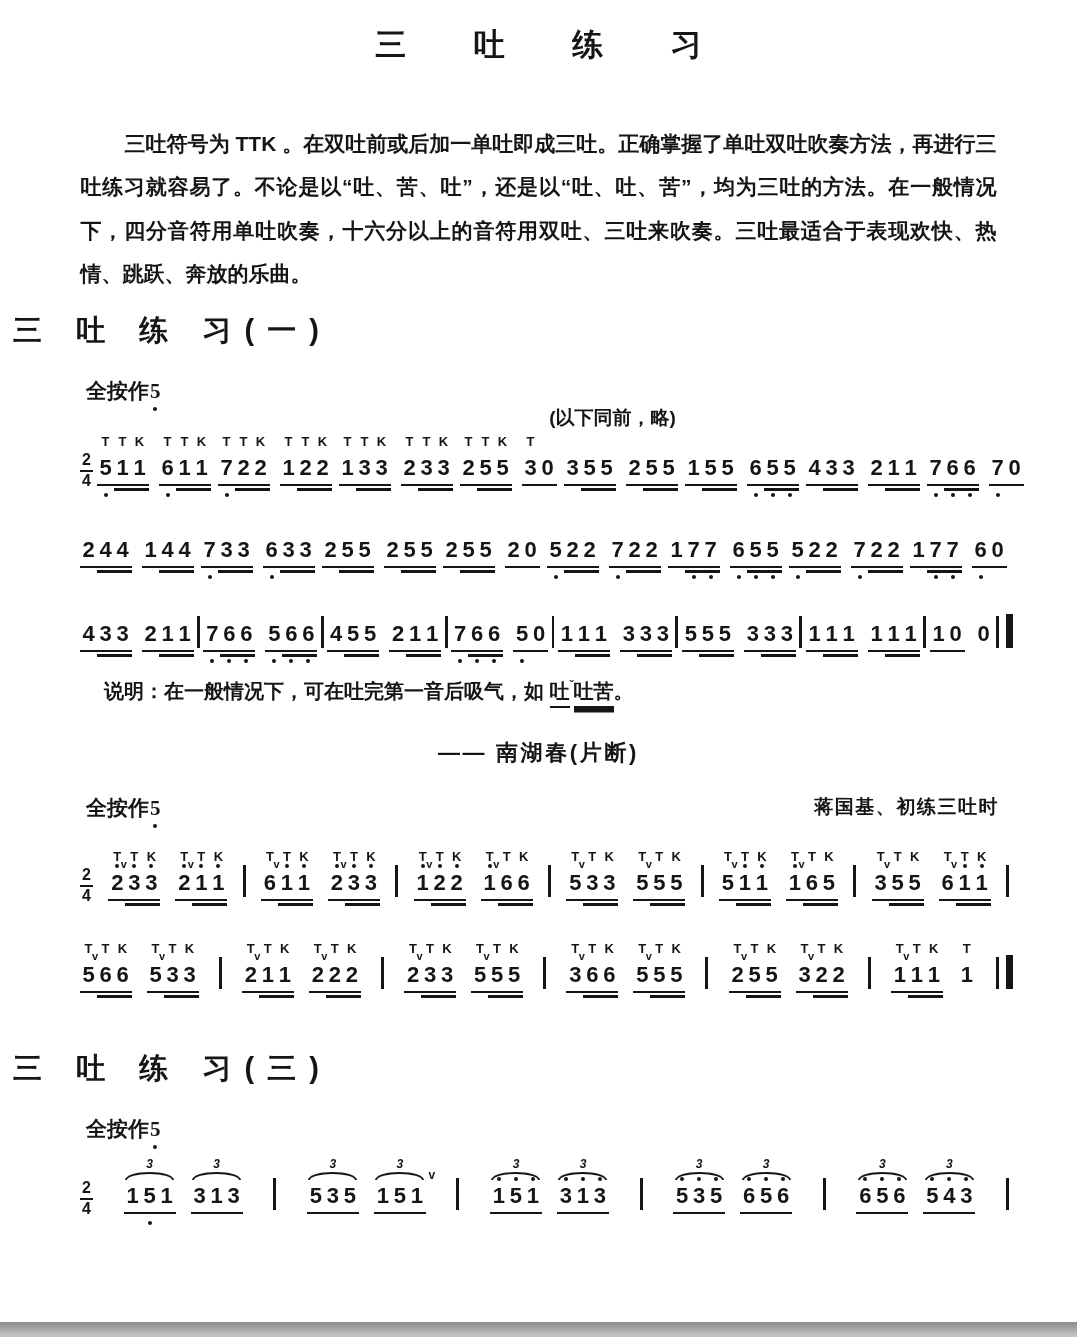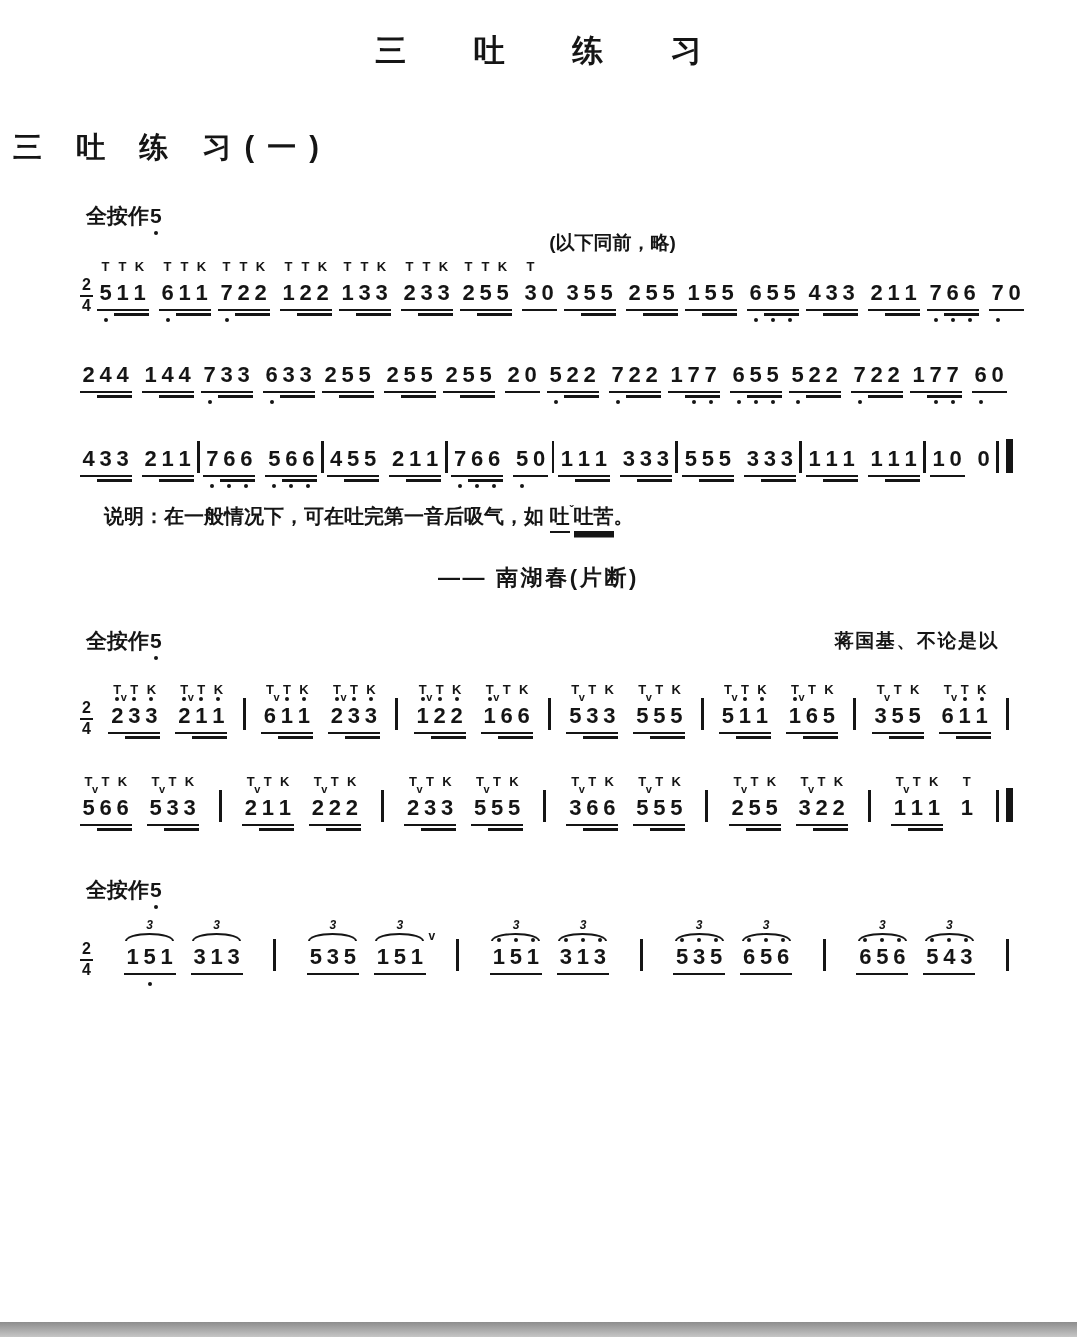--- a/index.html
+++ b/index.html
@@ -2,27 +2,27 @@
 <html><head>
 <meta charset="utf-8">
 <style>
   * { margin:0; padding:0; box-sizing:border-box; }
   html,body { background:#e8e8e8; }
   body {
     width:1077px; height:1337px; position:relative; margin:0 auto;
     background:#ffffff; color:#151515; overflow:hidden;
     font-family:"Liberation Sans", sans-serif; font-weight:700;
   }
-  .page { padding-top:30px; }
+  .page { padding-top:24px; }
   h1.title { text-align:center; font-size:31px; letter-spacing:0.95em; text-indent:0.95em; margin-bottom:56px; }
   .intro { width:916px; margin:0 auto 14px auto; font-size:21px; line-height:2.06; text-align:justify; text-indent:2.1em; }
   .sec-heading { font-size:29px; letter-spacing:0.45em; text-indent:0.45em; }
   .sec1 .sec-heading { margin:16px 0 12px; }
   .subtitle { text-align:center; font-size:22px; letter-spacing:0.12em; margin:16px 0 0; }
-  .keyrow { display:flex; justify-content:space-between; align-items:center; padding:0 78px 0 86px; margin:34px 0 0; font-size:21px; }
+  .keyrow { display:flex; justify-content:space-between; align-items:flex-start; padding:0 78px 0 86px; margin:26px 0 0; font-size:21px;font-family:Liberation Serif, serif; }
   .keynote { position:relative; display:inline-block; padding:0 1px; }
   .kdot { position:absolute; left:50%; bottom:-7px; width:4px; height:4px; border-radius:50%; background:#151515; transform:translateX(-50%); }
   .composer { font-size:19px; letter-spacing:0.08em; }
   .annotation { padding-left:51%; font-size:19px; height:26px; margin-bottom:-16px; }
 
   .music { padding:0 64px 0 80px; }
   .music-line { display:flex; align-items:flex-end; justify-content:space-between; padding:30px 0 20px; }
   .sec2 .music-line { padding-top:38px; }
   .measure { display:inline-flex; gap:11px; }
   .sec2 .measure, .sec3 .measure { gap:16px; }
@@ -52,20 +52,21 @@
   .sec3 .sec-heading { margin-top:40px; }
   .page-bottom { position:absolute; left:0; right:0; bottom:0; height:15px; background:linear-gradient(#8d8d8d,#c6c6c6); }
 </style>
 </head>
 <body>
 
 <div class="page">
 
   <h1 class="title">三 吐 练 习</h1>
 
+  <p class="intro">三吐符号为 TTK 。在双吐前或后加一单吐即成三吐。正确掌握了单吐双吐吹奏方法，再进行三吐练习就容易了。不论是以“吐、苦、吐”，还是以“吐、吐、苦”，均为三吐的方法。在一般情况下，四分音符用单吐吹奏，十六分以上的音符用双吐、三吐来吹奏。三吐最适合于表现欢快、热情、跳跃、奔放的乐曲。</p>
 
   <div class="sec1">
     <div class="sec-heading">三 吐 练 习(一)</div>
     <div class="keyrow">
       <span><span>全按作</span><span class="keynote"><span>5</span><i class="kdot"></i></span></span>
     </div>
     <div class="annotation">(以下同前，略)</div>
     <div class="music">
         <div class="music-line">
           <span class="ts">
@@ -388,21 +389,21 @@
       </div>
     <p class="remark">
       <span>说明：在一般情况下，可在吐完第一音后吸气，如 </span><span class="r-u1">吐</span><span class="r-v">ˇ</span><span class="r-u2">吐苦</span><span>。</span>
     </p>
   </div>
 
   <div class="sec2">
     <div class="subtitle">—— 南湖春(片断)</div>
     <div class="keyrow">
       <span><span>全按作</span><span class="keynote"><span>5</span><i class="kdot"></i></span></span>
-      <span class="composer">蒋国基、不论是以</span>
+      <span class="composer">蒋国基、初练三吐时</span>
     </div>
     <div class="music">
         <div class="music-line">
           <span class="ts">
             <span class="num">2</span>
             <span class="mid"></span>
             <span class="num">4</span>
           </span>
           <span class="measure">
             <span class="group">
@@ -561,20 +562,21 @@
           </span>
           <span class="bar-final">
             <span class="bar"></span>
             <span class="thick"></span>
           </span>
         </div>
       </div>
   </div>
 
   <div class="sec3">
+    <div class="sec-heading">三 吐 练 习(三)</div>
     <div class="keyrow">
       <span><span>全按作</span><span class="keynote"><span>5</span><i class="kdot"></i></span></span>
     </div>
     <div class="music">
         <div class="music-line">
           <span class="ts">
             <span class="num">2</span>
             <span class="mid"></span>
             <span class="num">4</span>
           </span>

